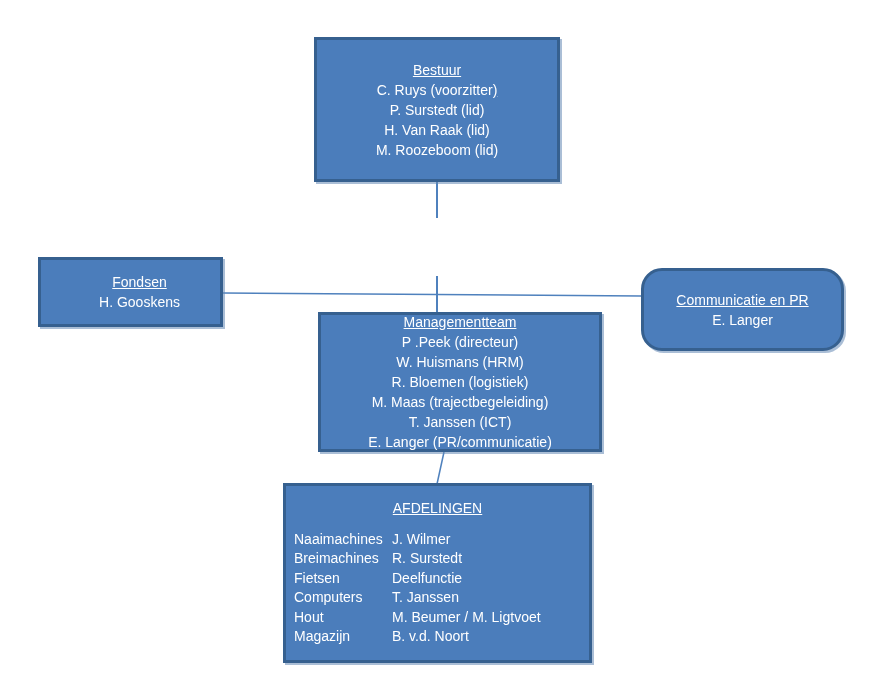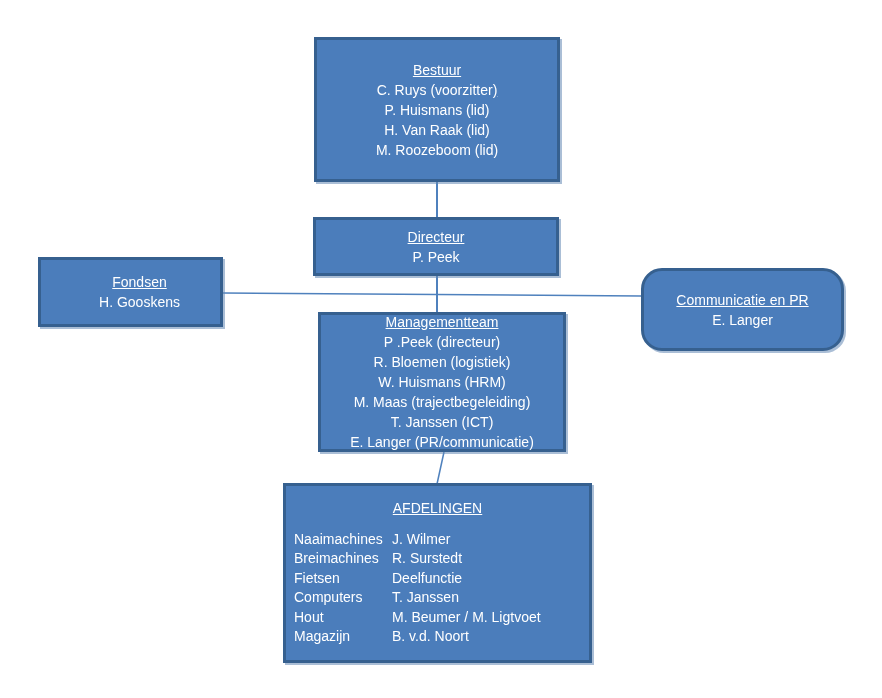--- a/index.html
+++ b/index.html
@@ -32,21 +32,21 @@
     justify-content: center;
     align-items: center;
   }
   .box .title { text-decoration: underline; }
   .u { text-decoration: underline; }
 
   .box-bestuur       { left: 314px; top: 37px;  width: 246px; height: 145px; }
   .box-directeur     { left: 313px; top: 217px; width: 246px; height: 59px;  }
   .box-fondsen       { left: 38px;  top: 257px; width: 185px; height: 70px; padding-left: 18px;  }
   .box-communicatie  { left: 641px; top: 268px; width: 203px; height: 83px; border-radius: 21px;  }
-  .box-management    { left: 318px; top: 312px; width: 248px; height: 140px; }
+  .box-management    { left: 318px; top: 312px; width: 284px; height: 140px; }
   .box-afdelingen    {
     left: 283px; top: 483px; width: 309px; height: 180px;
     align-items: stretch;
     padding: 6px 8px;
     line-height: 19.5px;
   }
   .box-afdelingen .title { text-align: center; margin-bottom: 11px; }
   .dept-row { display: flex; text-align: left; }
   .dept-row .dept { width: 98px; flex: none; }
   .dept-row .person b { font-weight: bold; }
@@ -59,45 +59,41 @@
   <svg class="connectors" viewBox="0 0 882 698" xmlns="http://www.w3.org/2000/svg">
     <line x1="437" y1="182" x2="437" y2="218" stroke="#4f81bd" stroke-width="2"></line>
     <line x1="437" y1="276" x2="437" y2="312" stroke="#4f81bd" stroke-width="2"></line>
     <line x1="223" y1="293" x2="641" y2="296" stroke="#4f81bd" stroke-width="1.5"></line>
     <line x1="444" y1="452" x2="437" y2="484" stroke="#4f81bd" stroke-width="1.5"></line>
   </svg>
 
   <div class="box box-bestuur">
     <div class="title">Bestuur</div>
     <div><span>C. Ruys (voorzitter</span><span class="u">)</span></div>
-    <div><span>P. Huismans (lid)</span><span class="u"></span></div>
+    <div><span>P. Surstedt (lid)</span><span class="u"></span></div>
     <div><span>H. Van Raak (lid)</span><span class="u"></span></div>
     <div><span>M. Roozeboom (lid)</span><span class="u"></span></div>
   </div>
 
-  <div class="box box-directeur">
-    <div class="title">Directeur</div>
-    <div>P. Peek</div>
-  </div>
 
   <div class="box box-fondsen">
     <div class="title">Fondsen</div>
     <div>H. Gooskens</div>
   </div>
 
   <div class="box box-communicatie">
     <div class="title">Communicatie en PR</div>
     <div>E. Langer</div>
   </div>
 
   <div class="box box-management">
     <div class="title">Managementteam</div>
     <div>P .Peek (directeur)</div>
+    <div>W. Huismans (HRM)</div>
     <div>R. Bloemen (logistiek)</div>
-    <div>W. Huismans (HRM)</div>
     <div>M. Maas (trajectbegeleiding)</div>
     <div>T. Janssen (ICT)</div>
     <div>E. Langer (PR/communicatie)</div>
   </div>
 
   <div class="box box-afdelingen">
     <div class="title">AFDELINGEN</div>
     <div class="dept-row">
       <span class="dept">Naaimachines</span>
       <span class="person"><span>J. Wilmer</span><b></b></span>

